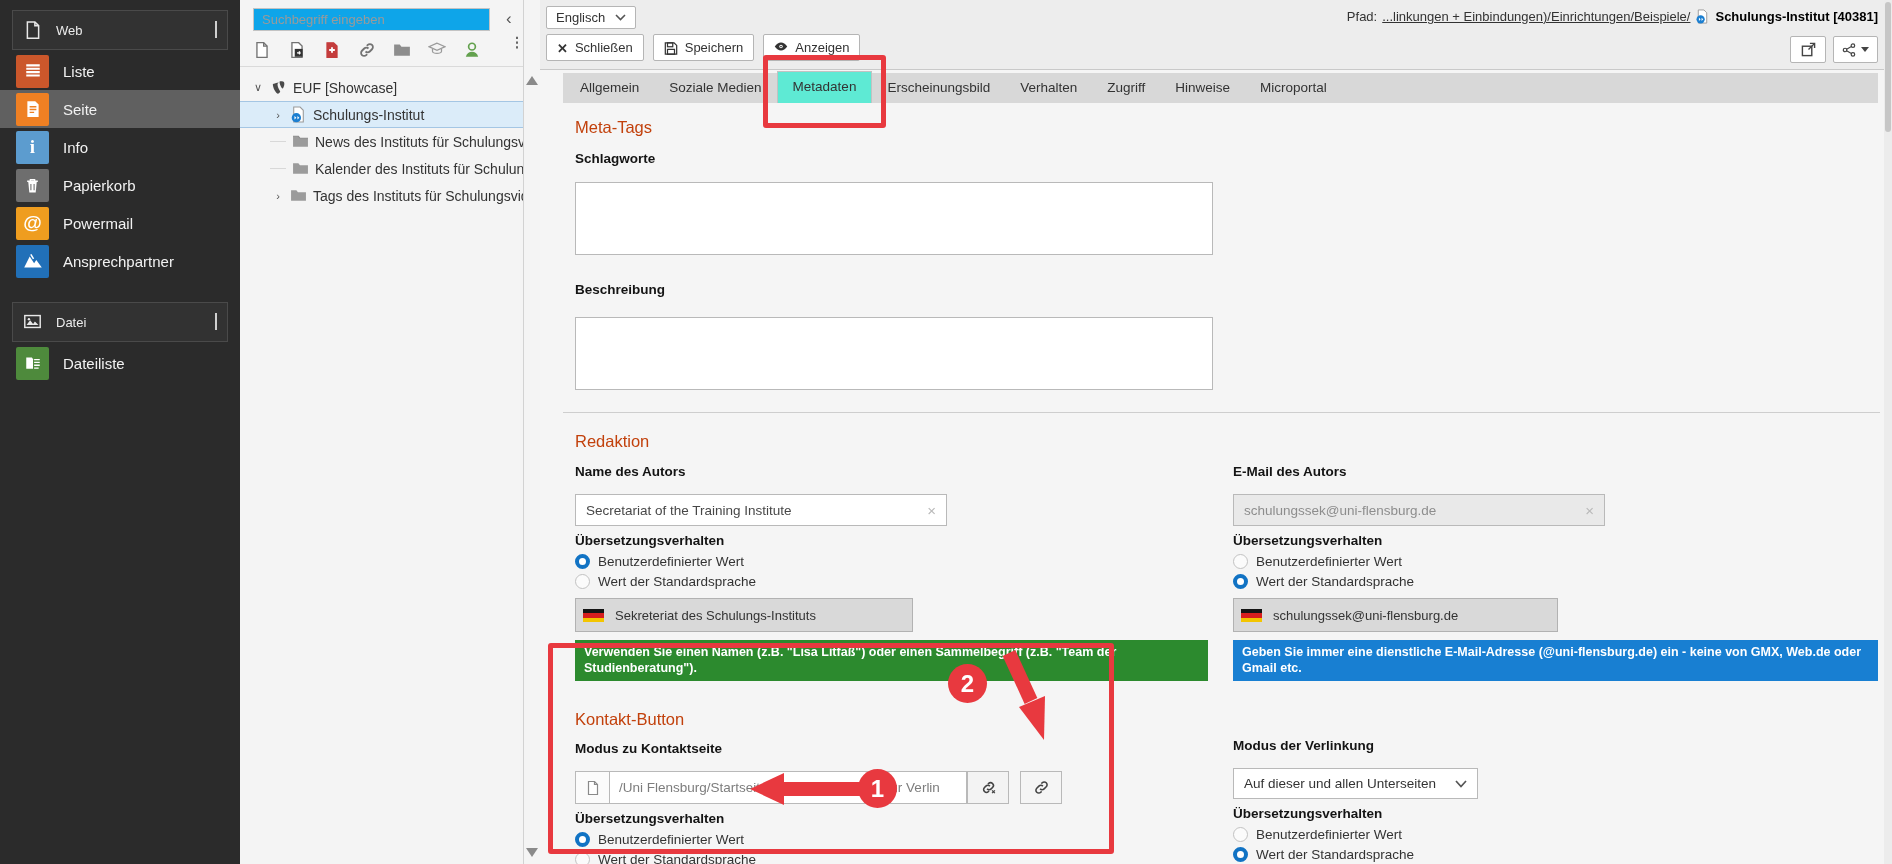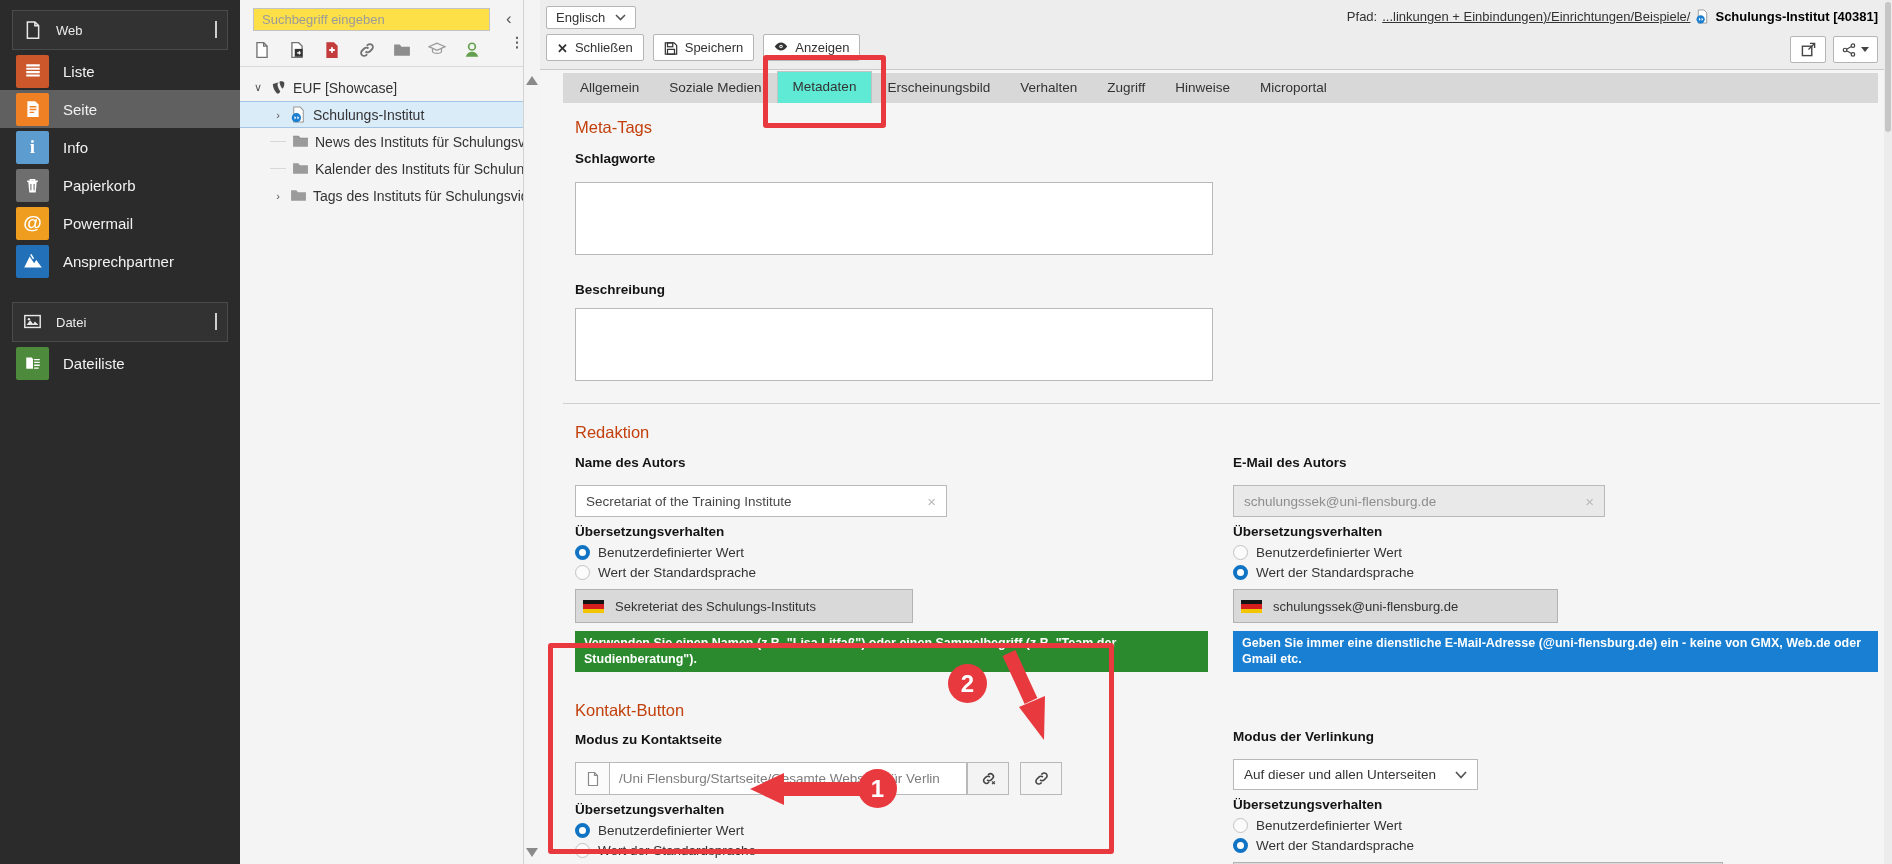--- a/index.html
+++ b/index.html
@@ -12,21 +12,21 @@
   .mgroup-head .gicon { width:20px; height:20px; color:#e8e8e8; flex:0 0 auto; display:flex; }
   .mgroup-head .chev { margin-left:auto; color:#cfcfcf; }
   .mitem { display:flex; align-items:center; gap:14px; padding:4px 0 4px 16px; height:38px; color:#f2f2f2; font-size:15px; cursor:pointer; }
   .mitem.sel { background:#606060; }
   .tile { width:33px; height:33px; border-radius:2px; display:flex; align-items:center; justify-content:center; color:#fff; flex:0 0 auto; }
   .chevup { width:9px; height:9px; border-left:2px solid #cfcfcf; border-top:2px solid #cfcfcf; transform:rotate(45deg) translateY(2px); }
 
   
   .treepanel { position:absolute; left:240px; top:0; width:300px; height:864px; background:#f4f4f4; z-index:2; }
   .treepanel .innerline { position:absolute; left:283px; top:0; width:1px; height:864px; background:#d2d2d2; }
-  .tsearch { position:absolute; left:13px; top:8px; width:237px; height:23px; border:1px solid #c3c3c3; background:#fde047; font-family:"Liberation Sans",sans-serif; font-size:13px; color:#444; padding:8px 8px; }
+  .tsearch { position:absolute; left:13px; top:8px; width:237px; height:23px; border:1px solid #c3c3c3; background:#0ea5e9; font-family:"Liberation Sans",sans-serif; font-size:13px; color:#444; padding:8px 8px; }
   .tsearch::placeholder { color:#9a9a9a; }
   .tcollapse { position:absolute; left:266px; top:7px; font-size:17px; color:#555; cursor:pointer; line-height:23px; }
   .ttools { position:absolute; left:13px; top:36px; width:258px; height:28px; display:flex; align-items:center; gap:17px; border-bottom:0; }
   .ttools .ticon { width:18px; height:18px; display:flex; color:#737373; cursor:pointer; }
   .tmore { position:absolute; left:270px; top:38px; color:#666; font-weight:bold; font-size:14px; letter-spacing:0; cursor:pointer; line-height:8px; text-align:center; }
   .toolsep { position:absolute; left:0; top:66px; width:283px; height:1px; background:#dadada; }
   .tree { position:absolute; left:0; top:74px; width:283px; overflow:hidden; }
   .trow { height:27px; display:flex; align-items:center; gap:6px; font-size:14px; color:#333; white-space:nowrap; overflow:hidden; cursor:pointer; }
   .trow .tw { width:12px; color:#555; font-size:11px; flex:0 0 auto; text-align:center; }
   .trow.sel { background:#dbecf9; border-top:1px solid #a4c6e4; border-bottom:1px solid #a4c6e4; }
@@ -379,21 +379,21 @@
     <span class="tab">Hinweise</span>
     <span class="tab">Microportal</span>
   </div>
 
   <div class="formbody">
     <h2 class="section-title" style="margin-bottom:14px">Meta-Tags</h2>
 
     <label class="blabel" style="margin-bottom:16px">Schlagworte</label>
     <textarea class="meta" style="margin-bottom: 27px;"></textarea>
 
-    <label class="blabel" style="margin-bottom:11px">Beschreibung</label>
+    <label class="blabel" style="margin-bottom:20px">Beschreibung</label>
     <textarea class="meta" style=""></textarea>
 
     <hr class="divider">
 
     <h2 class="section-title" style="margin-bottom:13px">Redaktion</h2>
 
     <div class="cols">
 
       <div class="colL">
         <label class="blabel" style="margin-bottom:15px">Name des Autors</label>

